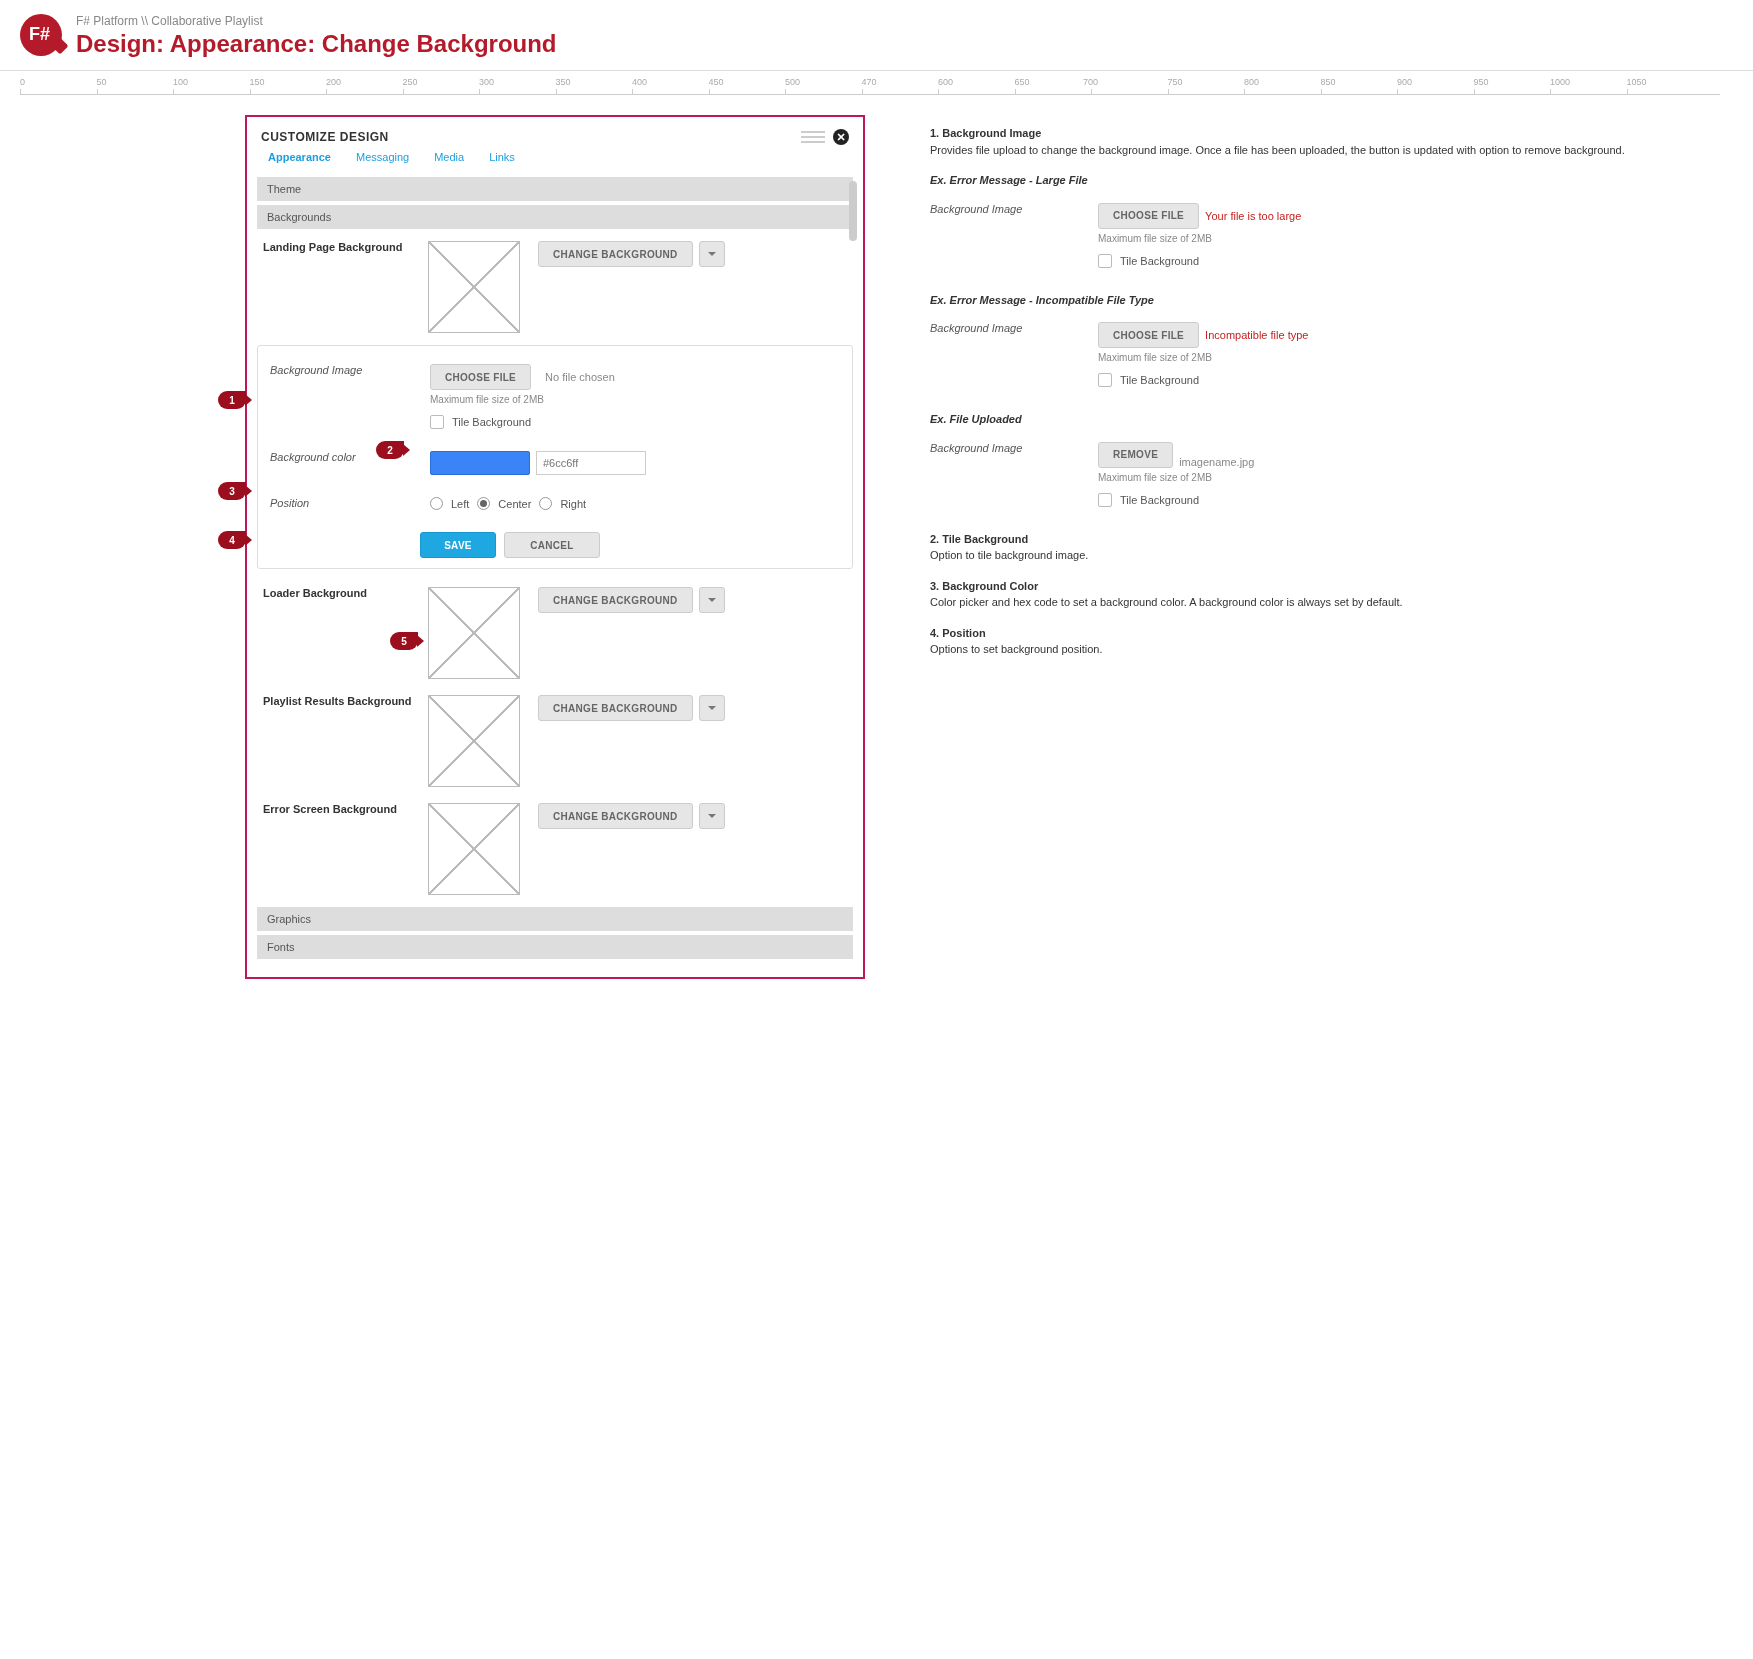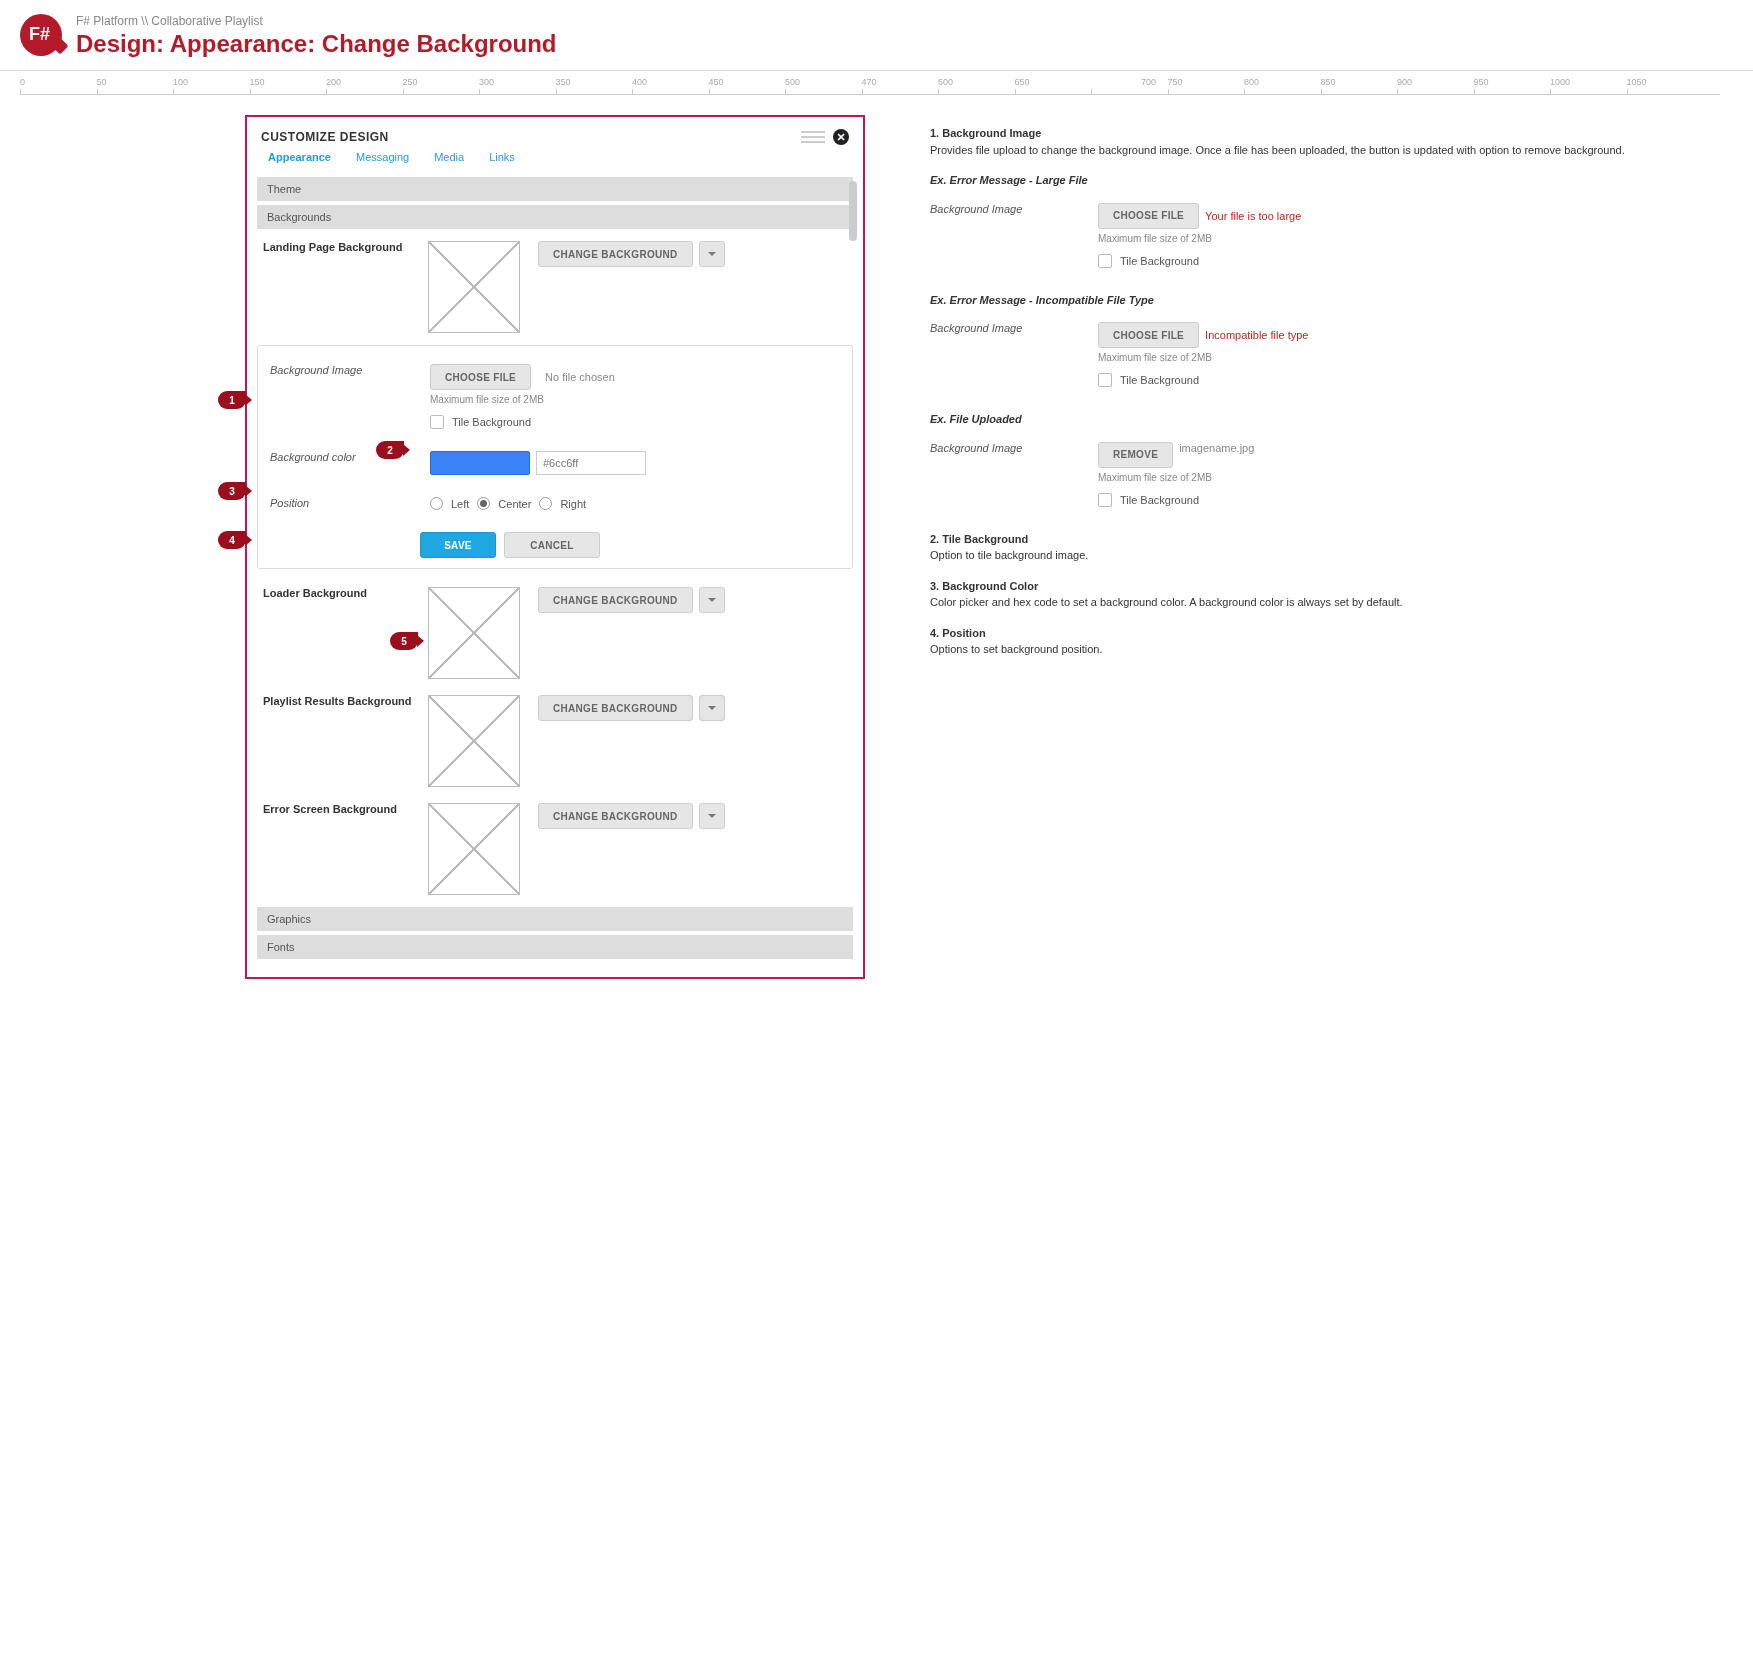--- a/index.html
+++ b/index.html
@@ -131,21 +131,21 @@
       <span style="left: 688.5px;">450</span>
       <i style="left: 688.5px;"></i>
       <span style="left: 765px;">500</span>
       <i style="left: 765px;"></i>
       <span style="left: 841.5px;">470</span>
       <i style="left: 841.5px;"></i>
       <span style="left: 918px;">600</span>
       <i style="left: 918px;"></i>
       <span style="left: 994.5px;">650</span>
       <i style="left: 994.5px;"></i>
-      <span style="left: 1121px;">700</span>
+      <span style="left: 1063px;">700</span>
       <i style="left: 1071px;"></i>
       <span style="left: 1147.5px;">750</span>
       <i style="left: 1147.5px;"></i>
       <span style="left: 1224px;">800</span>
       <i style="left: 1224px;"></i>
       <span style="left: 1300.5px;">850</span>
       <i style="left: 1300.5px;"></i>
       <span style="left: 1377px;">900</span>
       <i style="left: 1377px;"></i>
       <span style="left: 1453.5px;">950</span>
@@ -322,21 +322,21 @@
             <div class="checkbox"></div>
             <span>Tile Background</span>
           </div>
         </div>
       </div>
 
       <div class="note-block"><em>Ex. File Uploaded</em></div>
       <div class="note-example">
         <div class="row-label-italic">Background Image</div>
         <div>
-          <div class="btn-row" style="align-items:flex-start;">
+          <div class="btn-row" style="align-items:flex-end;">
             <div class="btn">Remove</div>
             <span class="file-text">imagename.jpg</span>
           </div>
           <div class="hint">Maximum file size of 2MB</div>
           <div class="checkbox-row">
             <div class="checkbox"></div>
             <span>Tile Background</span>
           </div>
         </div>
       </div>

